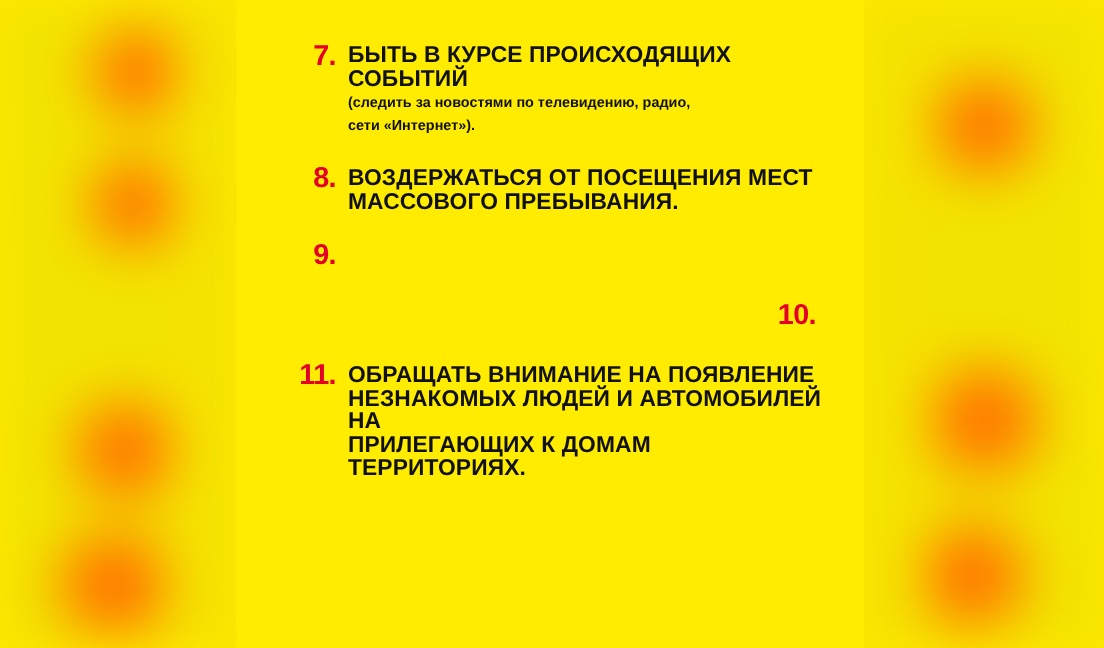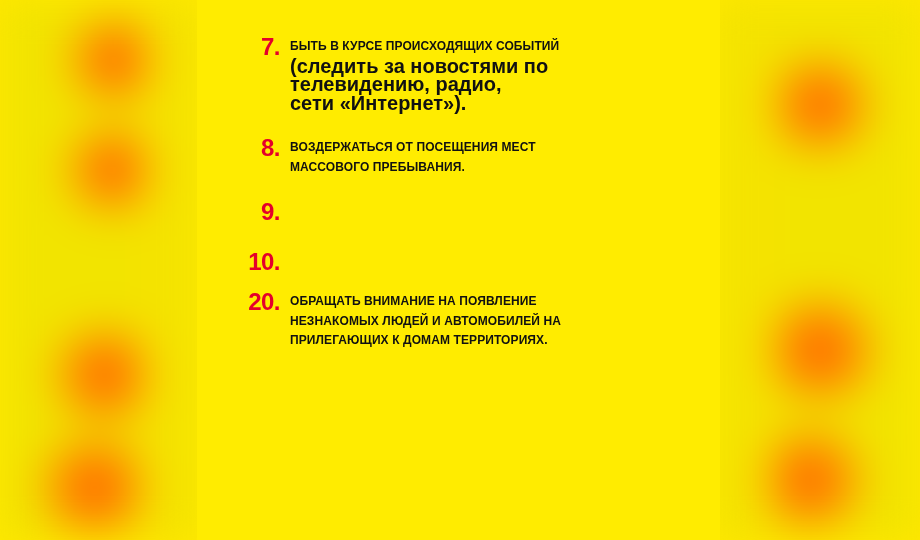--- a/index.html
+++ b/index.html
@@ -87,38 +87,38 @@
     box-sizing: border-box;
     letter-spacing: -0.5px;
   }
   .body {
     flex: 1 1 auto;
     padding-top: 1px;
   }
   .main-line {
     color: #111111;
     font-weight: bold;
-    font-size: 12px;
+    font-size: 19px;
     line-height: 19.5px;
     letter-spacing: 0.1px;
     text-transform: uppercase;
     white-space: pre-line;
   }
   .sub-line {
     color: #111111;
     font-weight: bold;
-    font-size: 20px;
+    font-size: 12px;
     line-height: 18.5px;
     letter-spacing: 0px;
     white-space: pre-line;
   }
   .item.i7 { margin-bottom: 25px; }
   .item.i8 { margin-bottom: 24px; }
   .item.i9 { margin-bottom: 28px; }
-  .item.i10 { margin-bottom: 18px; }
+  .item.i10 { margin-bottom: 28px; justify-content: flex-end; }
   .item.i11 { margin-bottom: 0; }
 </style>
 </head>
 <body>
 
 <div class="poster">
 
   <div class="bg-blur left">
     <div class="blob b1"></div>
     <div class="blob b2"></div>
@@ -159,21 +159,21 @@
         <div class="num">9.</div>
         <div class="body">
         </div>
       </div>
 
       <div class="item i10">
         <div class="num">10.</div>
       </div>
 
       <div class="item i11">
-        <div class="num">20.</div>
+        <div class="num">11.</div>
         <div class="body">
           <div class="main-line">ОБРАЩАТЬ ВНИМАНИЕ НА ПОЯВЛЕНИЕ
 НЕЗНАКОМЫХ ЛЮДЕЙ И АВТОМОБИЛЕЙ НА
 ПРИЛЕГАЮЩИХ К ДОМАМ ТЕРРИТОРИЯХ.</div>
           <div class="sub-line"></div>
         </div>
       </div>
 
     </div>
   </div>

